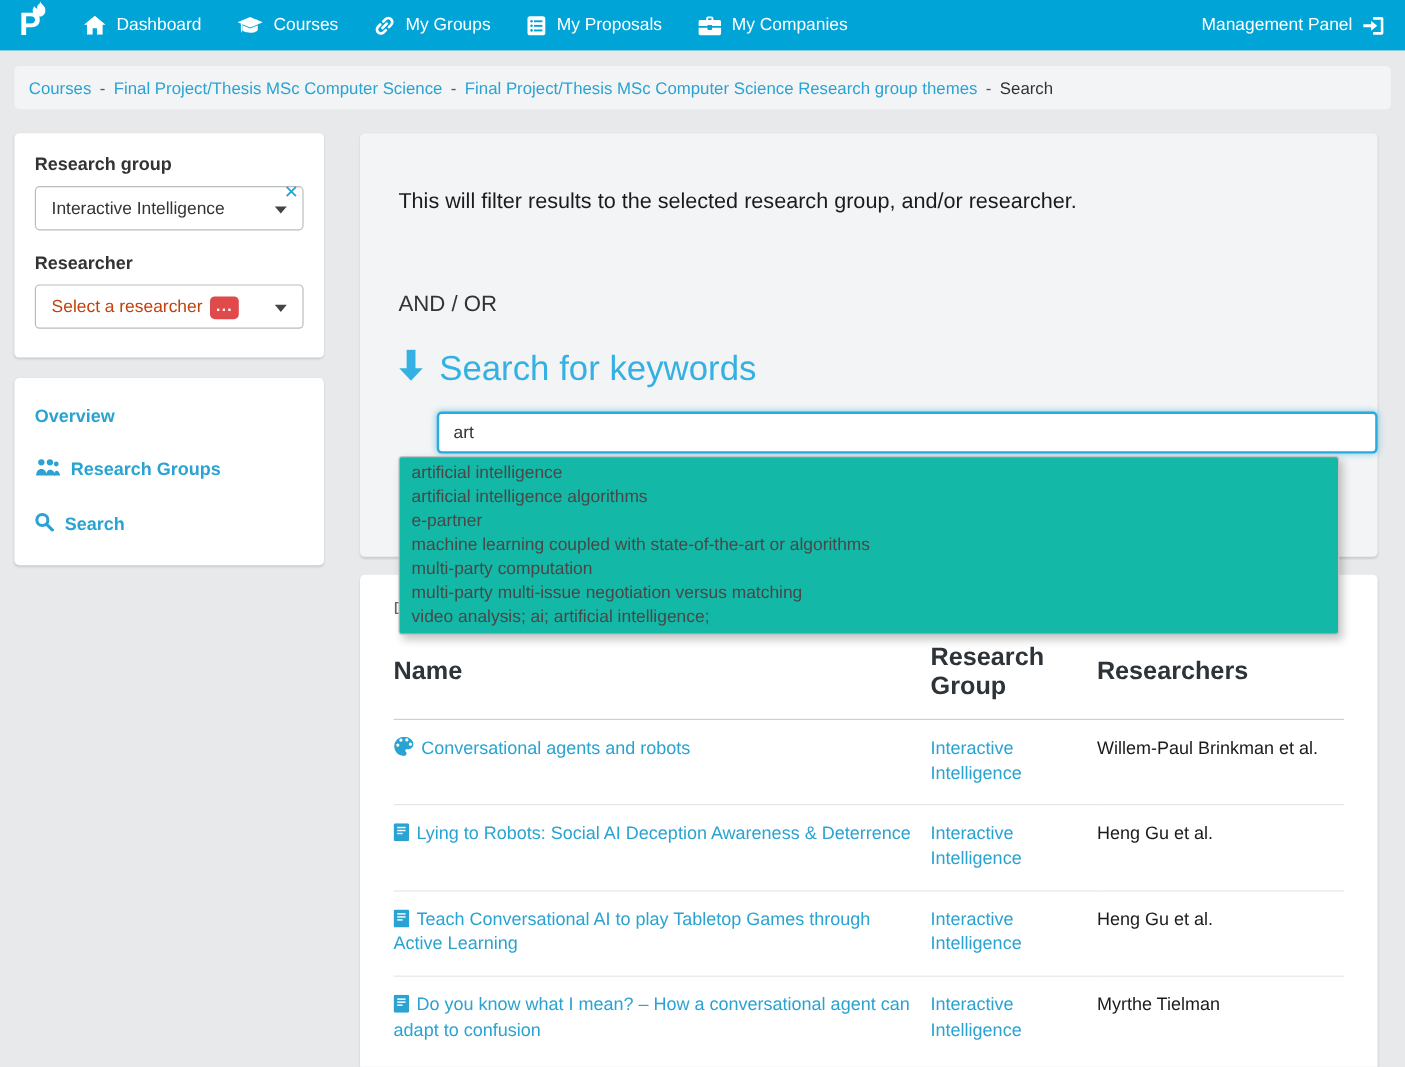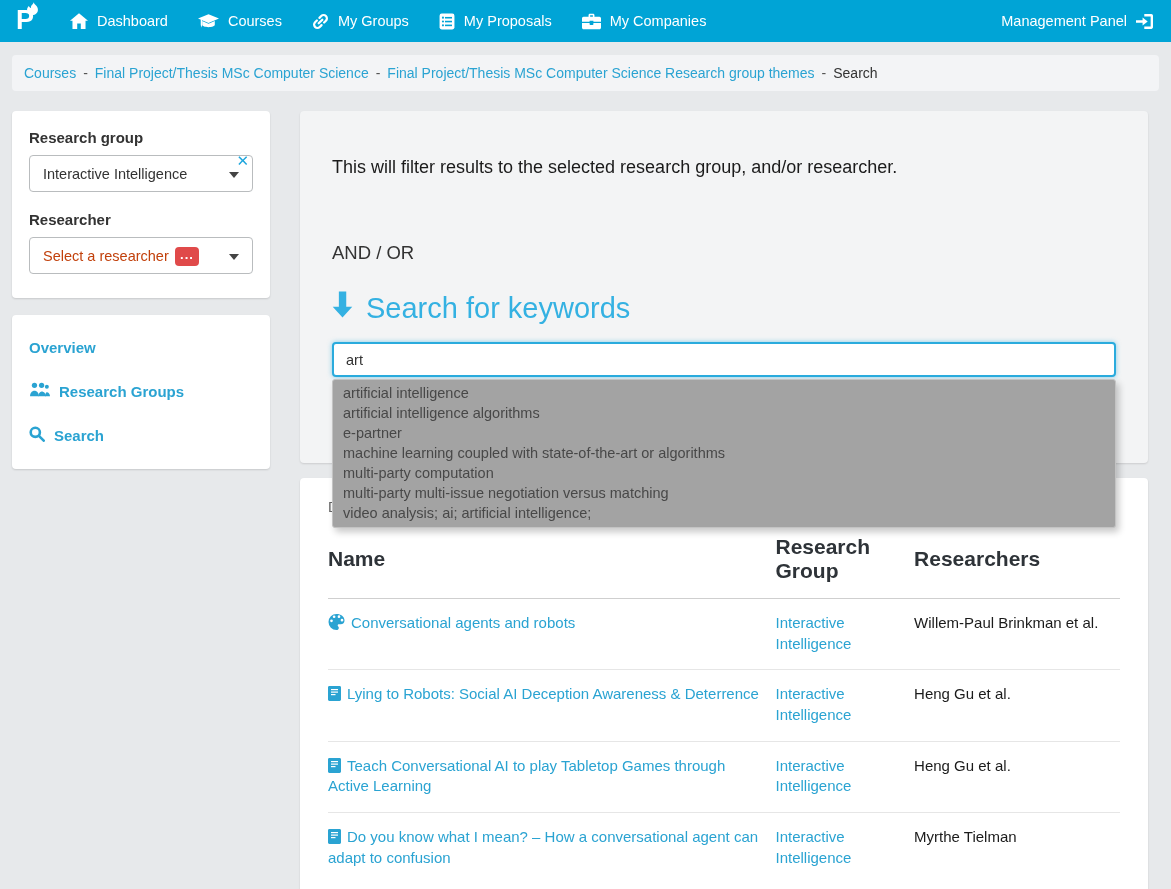--- a/index.html
+++ b/index.html
@@ -75,23 +75,24 @@
   .big-heading svg { flex: 0 0 auto; }
   .filter-note { font-size: 18px; color: #1b1b1b; margin-top: 15px; }
   .and-or { font-size: 18.5px; color: #333; margin-top: 64px; }
   .kw-heading { margin-top: 27px; align-items: center; }
   .kw-wrap { position: relative; margin-top: 17px; }
   .kw-input {
     width: 100%; height: 35px; border: 2px solid #2aabdd; border-radius: 4px;
     padding: 0 12px; font-size: 14.5px; color: #333; outline: none;
     font-family: "Liberation Sans", "DejaVu Sans", sans-serif;
     box-shadow: 0 0 5px rgba(42,171,221,.55);
+    margin-left: 32px;
   }
   .kw-dropdown {
-    position: absolute; z-index: 10; top: 37px; left: 0; right: 0; background: #a3a3a3;
+    position: absolute; z-index: 10; top: 37px; left: 0; right: 0; background: #14b8a6;
     border: 1px solid #c3c3c3; border-radius: 3px; box-shadow: 3px 4px 7px rgba(0,0,0,.22);
     list-style: none; padding: 3px 0 4px 0;
   }
   .kw-dropdown li {
     font-size: 14.5px; color: #484848; padding: 0 10px; line-height: 20px; cursor: pointer;
     white-space: nowrap; overflow: hidden;
   }
   
   .results-panel { margin-top: 15px; padding: 15px 28px 42px 28px; min-height: 362px; }
   .displaying { font-size: 14.5px; color: #666; margin: 6px 0 14px 0; }

